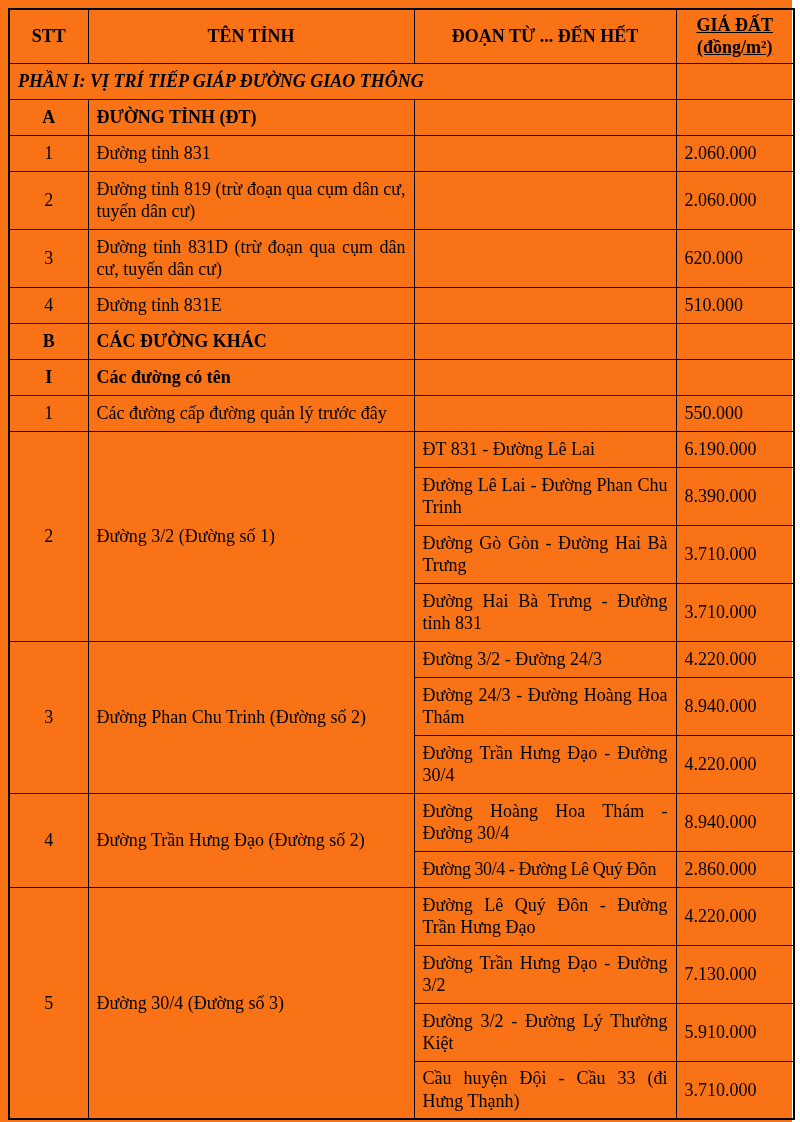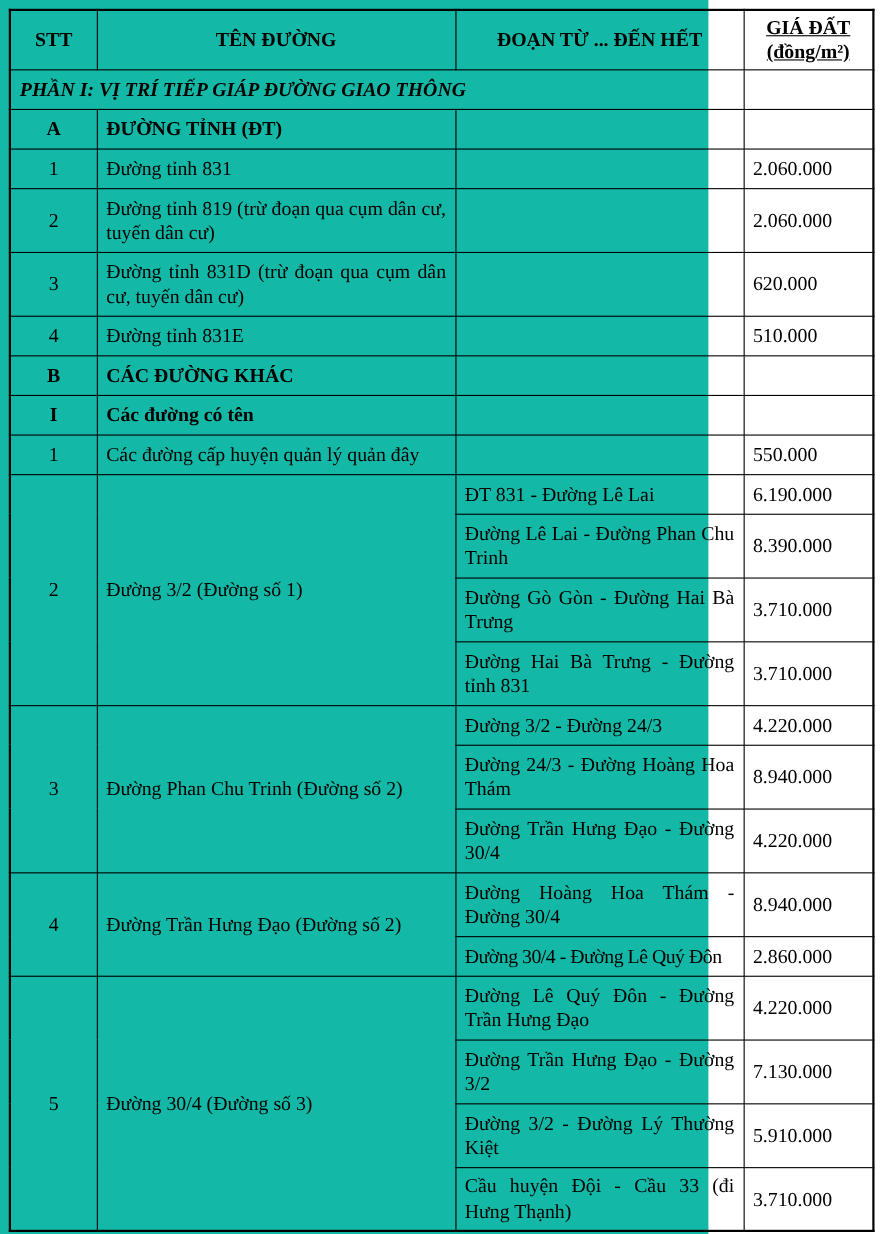--- a/index.html
+++ b/index.html
@@ -2,25 +2,25 @@
 <html lang="vi"><head>
 <meta charset="utf-8">
 <style>
   html, body {
     margin: 0;
     padding: 0;
     background: #ffffff;
     width: 800px;
   }
   .page {
-    width: 644px;
+    width: 792px;
     height: 1122px;
     box-sizing: border-box;
     padding: 8px 0 0 8px;
-    background: #14b8a6;
+    background: #f97316;
     font-family: "Liberation Serif", "DejaVu Serif", serif;
     color: #000000;
   }
   table.land {
     border-collapse: collapse;
     table-layout: fixed;
     width: 785px;
     border: 2px solid #000;
   }
   table.land td {
@@ -51,21 +51,21 @@
     <colgroup>
       <col style="width:79px">
       <col style="width:326px">
       <col style="width:262px">
       <col style="width:118px">
     </colgroup>
 
     <tbody>
         <tr class="hh">
       <td class="c b">STT</td>
-      <td class="c b">TÊN ĐƯỜNG</td>
+      <td class="c b">TÊN TỈNH</td>
       <td class="c b">ĐOẠN TỪ ... ĐẾN HẾT</td>
       <td class="c b price-head">
         <div>GIÁ ĐẤT</div>
         <div>(đồng/m²)</div>
       </td>
     </tr>
 
     <tr class="hs">
       <td class="b sec" colspan="3">PHẦN I: VỊ TRÍ TIẾP GIÁP ĐƯỜNG GIAO THÔNG</td>
       <td></td>
@@ -112,21 +112,21 @@
 
     <tr class="hs">
       <td class="c b">I</td>
       <td class="b">Các đường có tên</td>
       <td></td>
       <td></td>
     </tr>
 
     <tr class="hs">
       <td class="c">1</td>
-      <td class="jt">Các đường cấp huyện quản lý quản đây</td>
+      <td class="jt">Các đường cấp đường quản lý trước đây</td>
       <td></td>
       <td class="gia">550.000</td>
     </tr>
 
     <tr class="hs">
       <td class="c" rowspan="4">2</td>
       <td class="jt" rowspan="4">Đường 3/2 (Đường số 1)</td>
       <td class="jt">ĐT 831 - Đường Lê Lai</td>
       <td class="gia">6.190.000</td>
     </tr>

